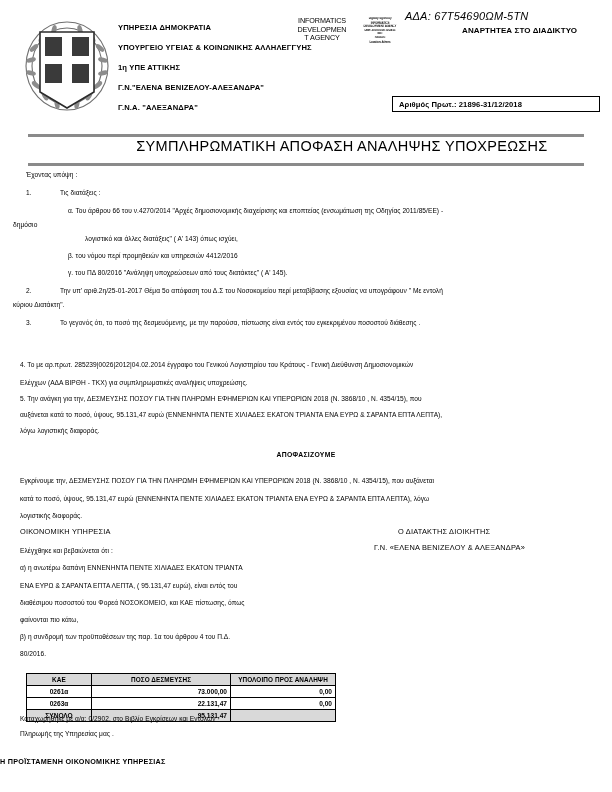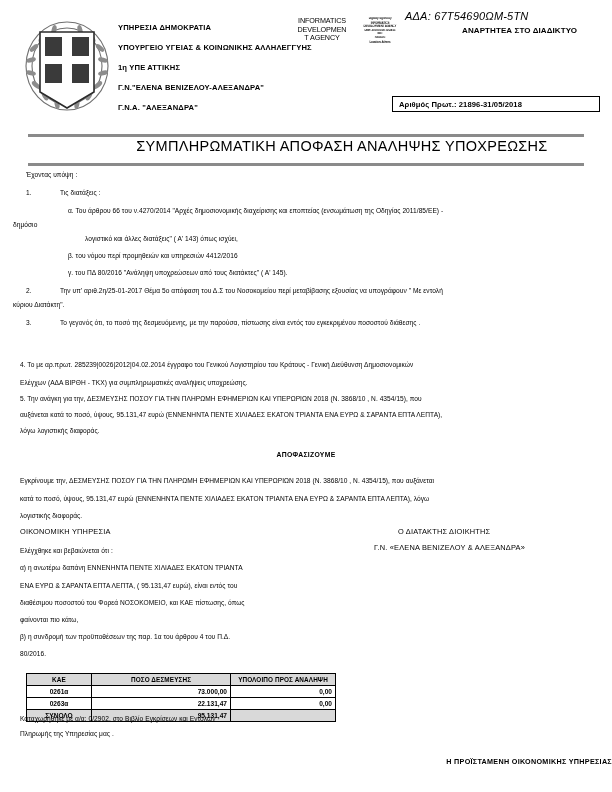--- a/index.html
+++ b/index.html
@@ -208,21 +208,21 @@
   .c-kae    { width: 58px;  text-align: center; }
   .c-amount { width: 132px; text-align: right; }
   .c-rem    { width: 98px;  text-align: right; }
   .row-total td { background: #d9d9d9; }
   .row-total .c-kae { text-align: center; }
   .row-total .c-rem { background: #d9d9d9; }
 
   .footer-sig {
     position: absolute;
     width: 612px;
-    text-align: right;
+    text-align: left;
     font-size: 7.2px;
     font-weight: bold;
     letter-spacing: 0.3px;
   }
 </style>
 </head>
 <body>
 
 <div class="page">
 
@@ -283,21 +283,21 @@
         <div>Date: 2019.01.08 10:24:31</div>
         <div>EET</div>
         <div>Reason:</div>
         <div>Location: Athens</div>
       </div>
     </div>
 
     <div class="ada-top">ΑΔΑ: 67Τ54690ΩΜ-5ΤΝ</div>
     <div class="anartitea">ΑΝΑΡΤΗΤΕΑ ΣΤΟ ΔΙΑΔΙΚΤΥΟ</div>
 
-    <div class="box" id="prot-box">Αριθμός Πρωτ.: 21896-31/05/2018</div>
+    <div class="box" id="prot-box">Αριθμός Πρωτ.: 21896-31/12/2018</div>
   </div>
 
   <div class="rule" id="rule-top"></div>
   <div class="doc-title">ΣΥΜΠΛΗΡΩΜΑΤΙΚΗ ΑΠΟΦΑΣΗ ΑΝΑΛΗΨΗΣ ΥΠΟΧΡΕΩΣΗΣ</div>
   <div class="rule" id="rule-bot"></div>
 
   <div class="body-text">
 
     <div class="ln" style="left:26px;  top:0px;">Έχοντας υπόψη :</div>
 

